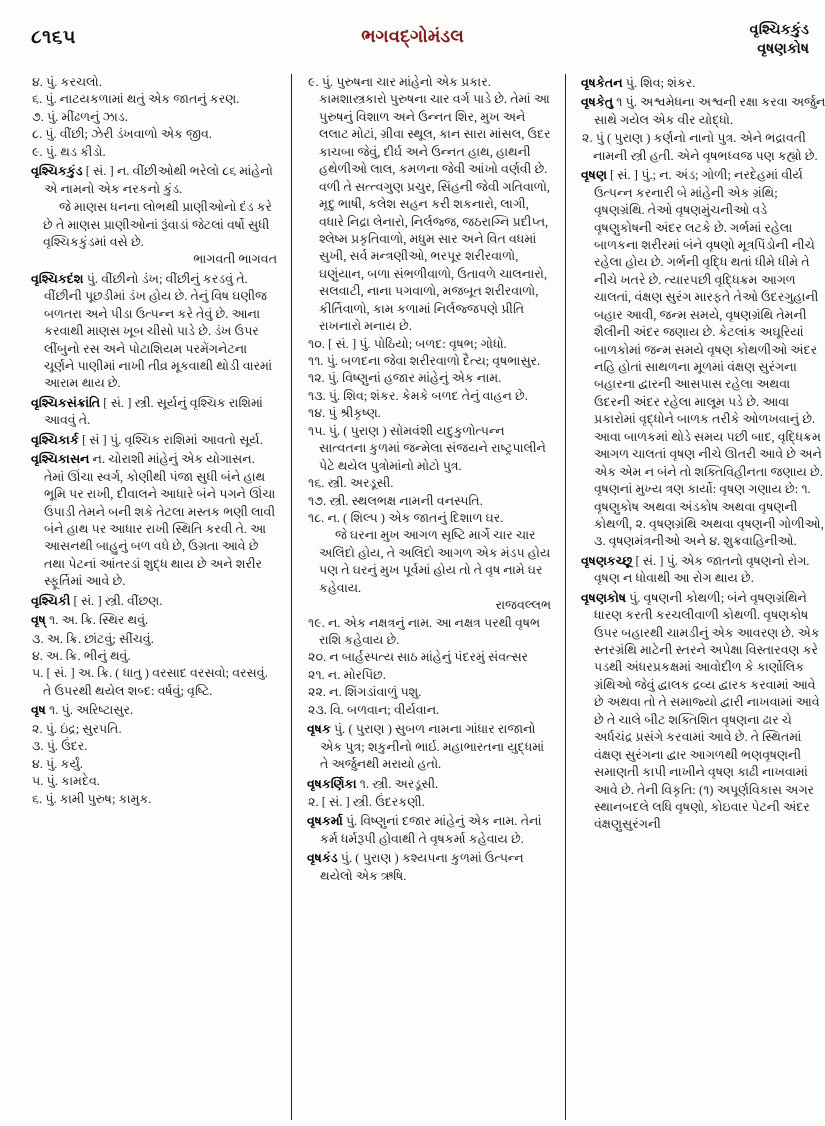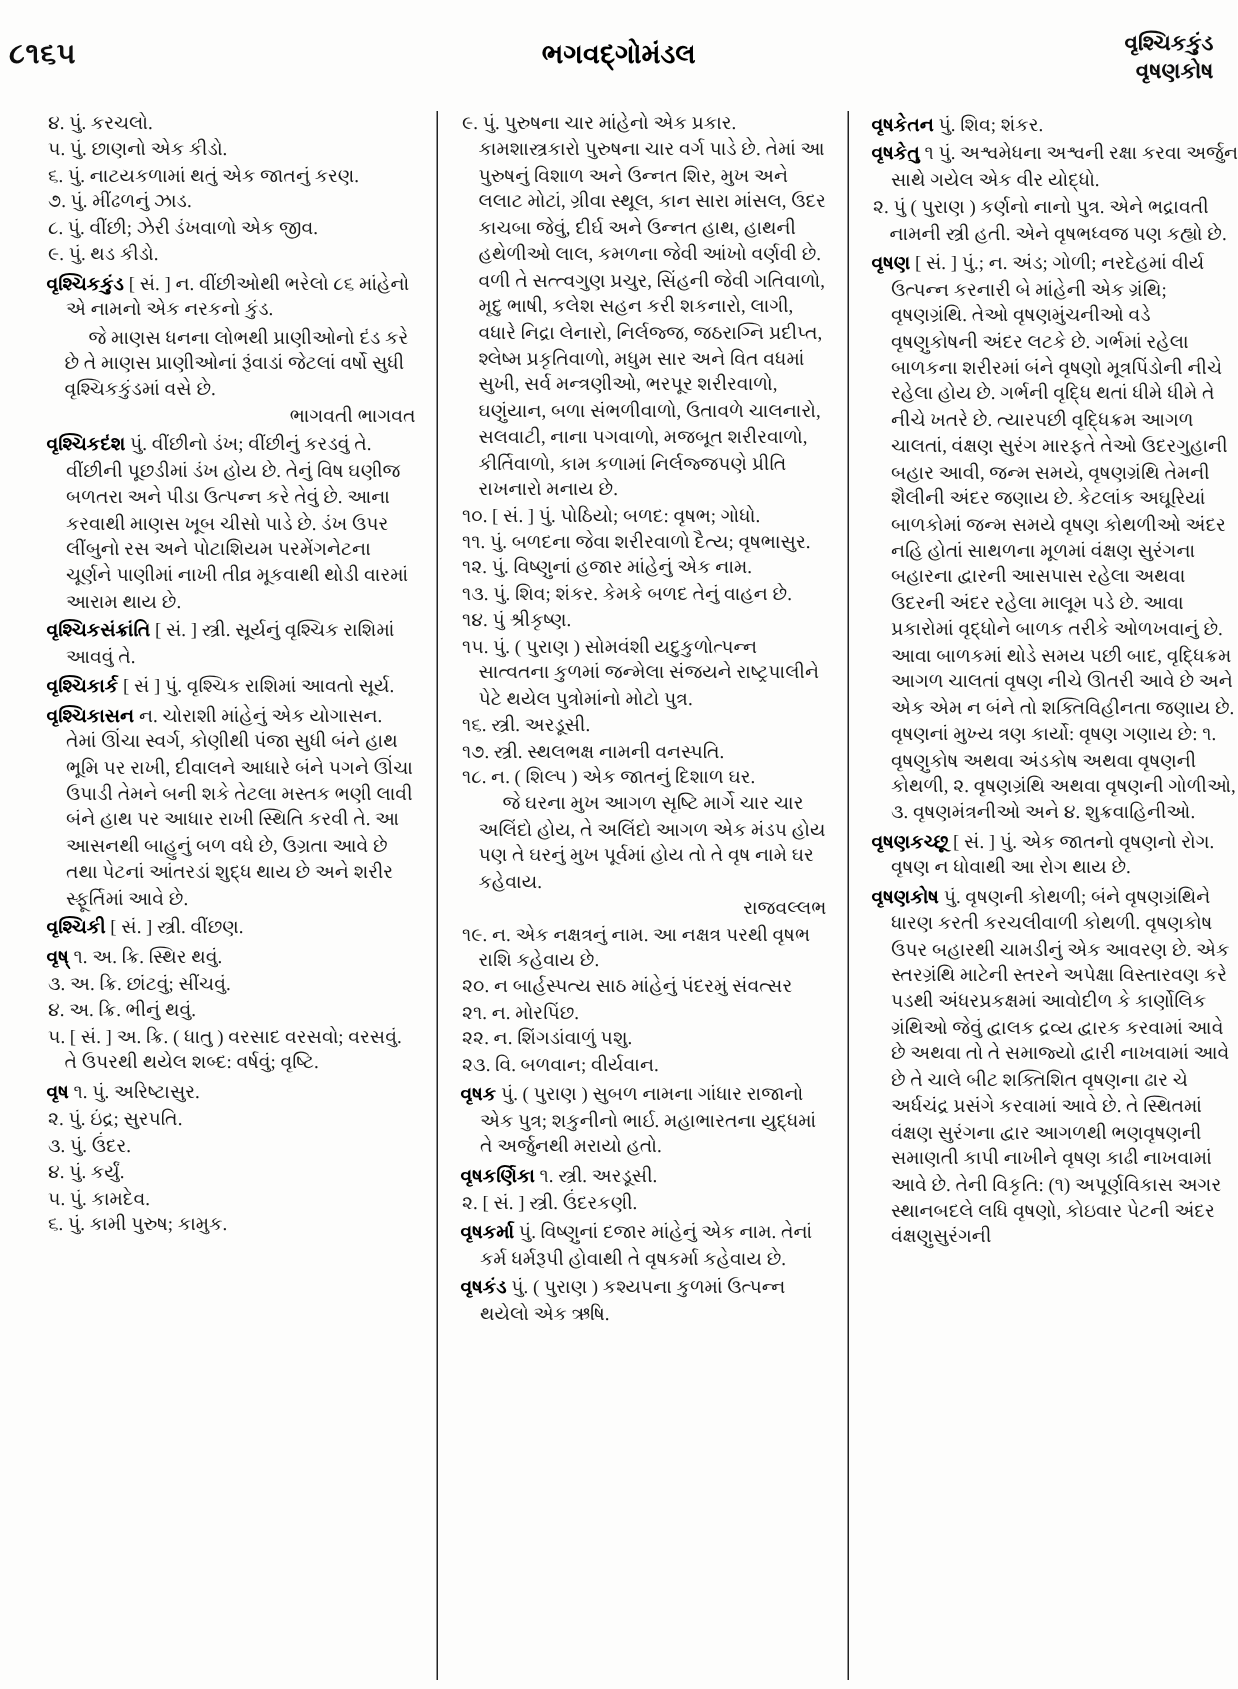--- a/index.html
+++ b/index.html
@@ -25,36 +25,36 @@
     position: absolute;
     top: 18px;
     left: 0;
     width: 825px;
     height: 58px;
     box-sizing: border-box;
     padding: 0 14px;
   }
   .folio {
     position: absolute;
-    left: 6px;
+    left: 31px;
     top: 8px;
     font-size: 19px;
     font-weight: bold;
     letter-spacing: 0.5px;
     color: #0e0e0e;
   }
   .work-title {
     position: absolute;
     left: 0;
     top: 8px;
     width: 825px;
     text-align: center;
     font-size: 18px;
     font-weight: bold;
-    color: #000000;
+    color: #7f1d1d;
   }
   .guide-words {
     position: absolute;
     right: 16px;
     top: 2px;
     text-align: right;
     font-size: 14.5px;
     font-weight: bold;
     line-height: 1.28;
     color: #0e0e0e;
@@ -120,21 +120,20 @@
     <div class="guide-words">
       <div>વૃશ્ચિકકુંડ</div>
       <div>વૃષણકોષ</div>
     </div>
   </div>
 
   <div class="columns">
     <div class="col col-left">
         <div class="entry">
           <p class="sense">૪. પું. કરચલો.</p>
-          <p class="sense">૫. પું. છાણનો એક કીડો.</p>
           <p class="sense">૬. પું. નાટયકળામાં થતું એક જાતનું કરણ.</p>
           <p class="sense">૭. પું. મીંઢળનું ઝાડ.</p>
           <p class="sense">૮. પું. વીંછી; ઝેરી ડંખવાળો એક જીવ.</p>
           <p class="sense">૯. પું. થડ કીડો.</p>
         </div>
         <div class="entry">
           <p class="lex"><b class="hw">વૃશ્ચિકકુંડ</b><span> [ સં. ] ન. વીંછીઓથી ભરેલો ૮૬ માંહેનો એ નામનો એક નરકનો કુંડ.</span></p>
           <p class="quote">જે માણસ ધનના લોભથી પ્રાણીઓનો દંડ કરે છે તે માણસ પ્રાણીઓનાં રૂંવાડાં જેટલાં વર્ષો સુધી વૃશ્ચિકકુંડમાં વસે છે.</p>
           <p class="src">ભાગવતી ભાગવત</p>
         </div>

